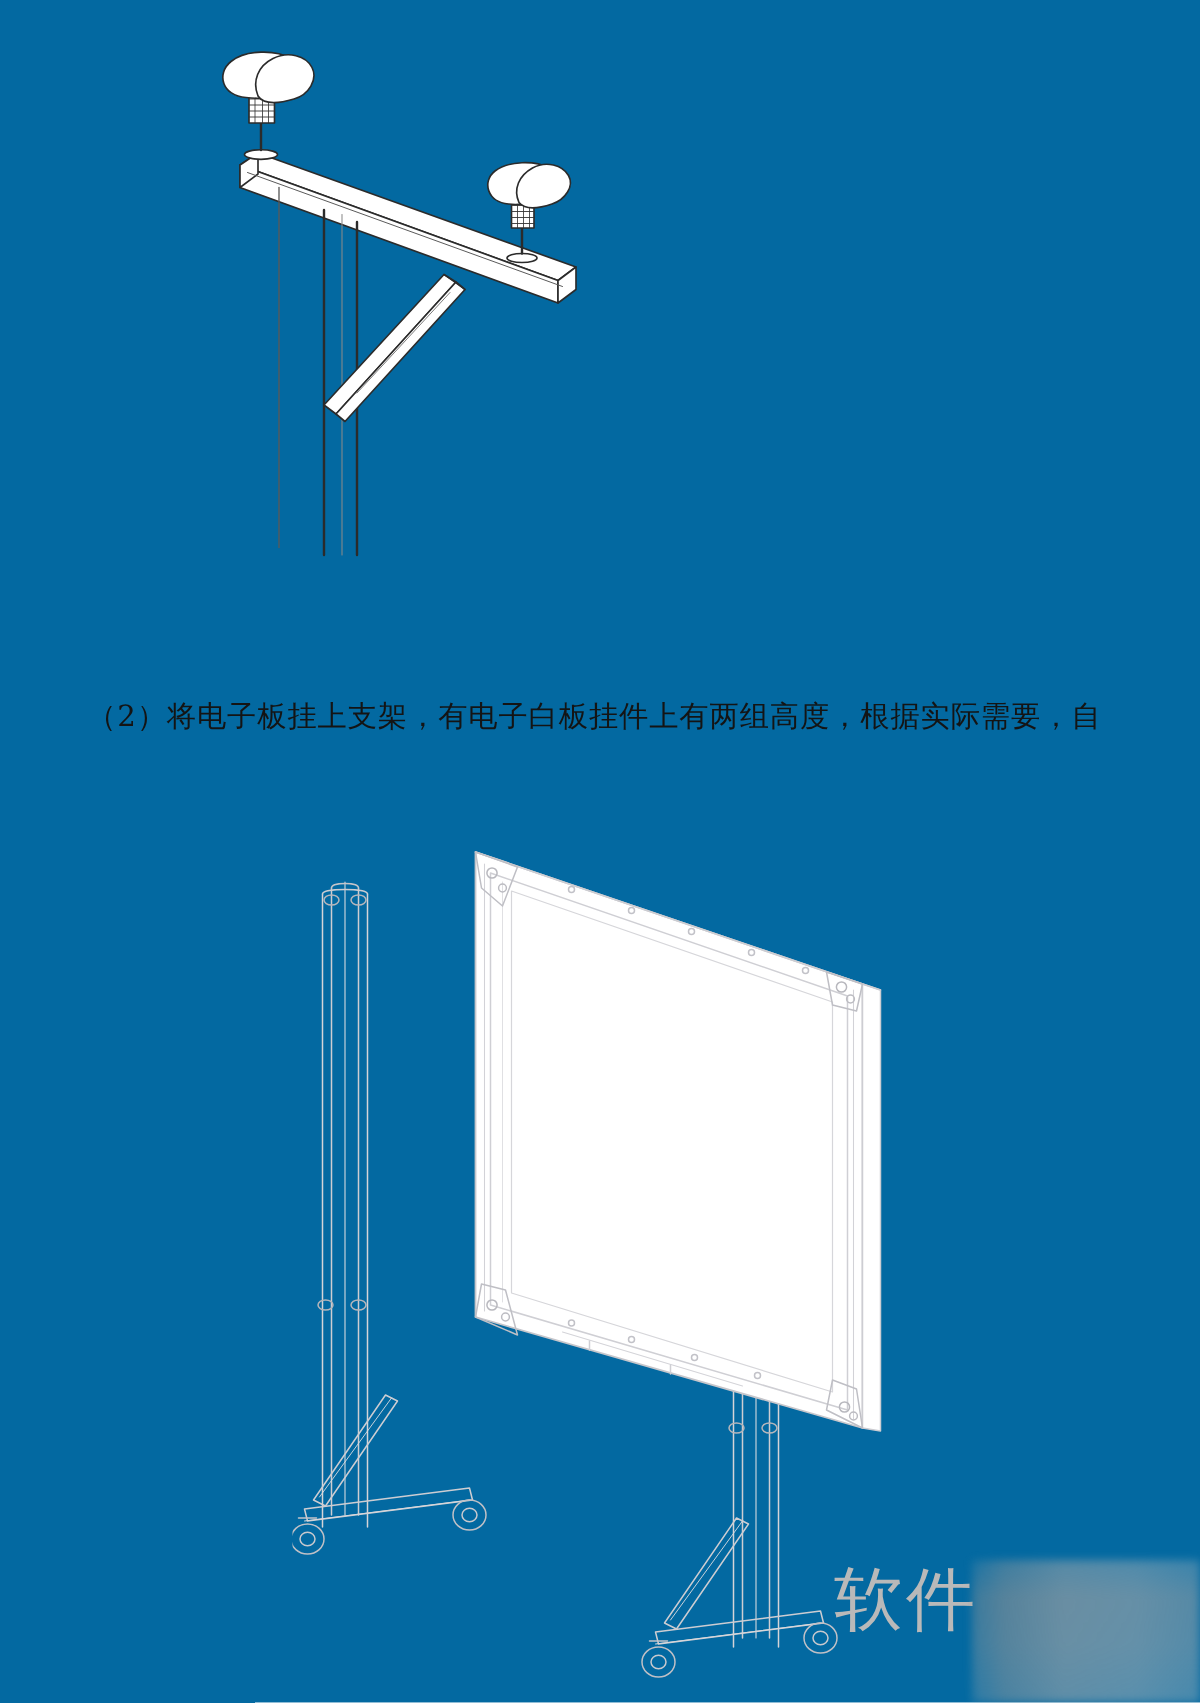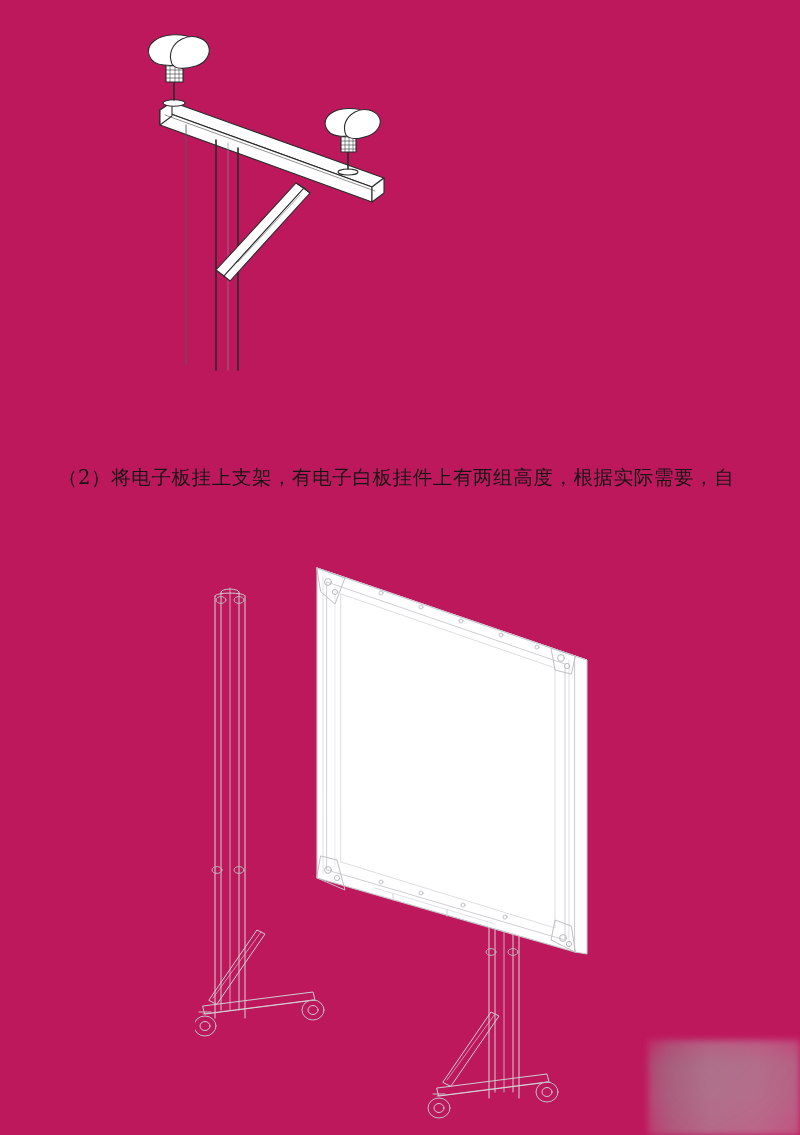--- a/index.html
+++ b/index.html
@@ -13,21 +13,21 @@
     height: 1135px;
     position: relative;
     overflow: hidden;
     font-family: "Liberation Serif", "DejaVu Serif", serif;
     color: #1a1a1a;
   }
 
   .page {
     position: absolute;
     inset: 0;
-    background: #be185d;
+    background: #0369a1;
   }
 
   
   .figure-bracket {
     position: absolute;
     left: 120px;
     top: 20px;
     width: 320px;
     height: 370px;
   }
@@ -295,15 +295,16 @@
       </g>
 
       <g>
         <path d="M 180 340 L 300 376" stroke="#d4d4d9" stroke-width="0.7"></path>
         <path d="M 198 346 L 198 352" stroke="#cfcfd4"></path>
         <path d="M 252 362 L 252 368" stroke="#cfcfd4"></path>
       </g>
     </svg>
   </div>
 
+  <div class="watermark">软件</div>
   <div class="watermark-blur"></div>
 
 </div>
 
 </body></html>

